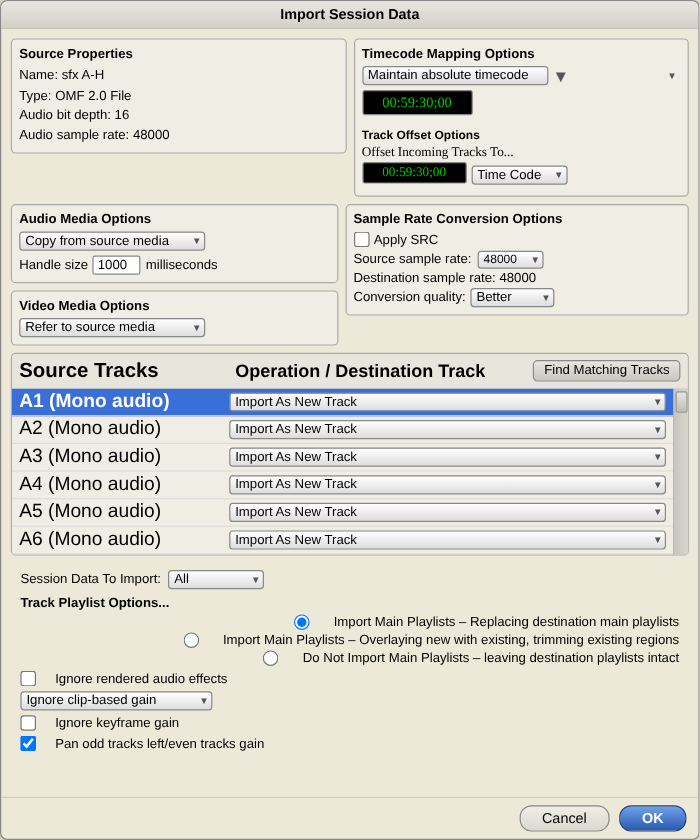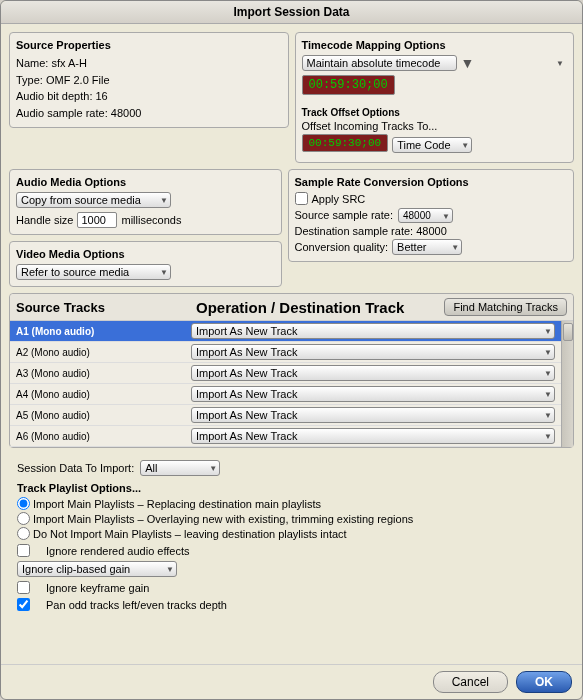--- a/index.html
+++ b/index.html
@@ -83,25 +83,25 @@
       font-size: 8px;
       position: absolute;
       right: 3px;
       top: 50%;
       transform: translateY(-50%);
       pointer-events: none;
       color: #555;
     }
     .timecode-box {
       border: 1px solid #888;
-      background: #7f1d1d;
+      background: #000000;
       color: #00cc00;
-      font-family: Liberation Mono, monospace;
+      font-family: Liberation Serif, serif;
       font-size: 12px;
-      padding: 2px 6px;
+      padding: 2px 16px;
       border-radius: 2px;
       margin-bottom: 4px;
       display: inline-block;
     }
     .label {
       font-size: 11px;
       color: #000;
     }
     .handle-row {
       display: flex;
@@ -140,21 +140,21 @@
     .tracks-header {
       display: flex;
       align-items: center;
       padding: 4px 6px;
       border-bottom: 1px solid #ccc;
       background: #e8e5dc;
       border-radius: 4px 4px 0 0;
     }
     .tracks-header-left {
       flex: 0 0 180px;
-      font-size: 13px;
+      font-size: 17px;
       font-weight: bold;
       color: #000;
     }
     .tracks-header-center {
       flex: 1;
       font-size: 15px;
       font-weight: bold;
       color: #000;
     }
     .find-btn {
@@ -170,21 +170,21 @@
       align-items: center;
       padding: 2px 6px;
       border-bottom: 1px solid #ddd;
     }
     .track-row.selected {
       background: #3a6fd8;
       color: #fff;
     }
     .track-name {
       flex: 0 0 175px;
-      font-size: 10px;
+      font-size: 16px;
     }
     .track-name.selected {
       color: #fff;
       font-weight: bold;
     }
     .track-select {
       flex: 1;
     }
     .track-select select {
       width: 100%;
@@ -197,22 +197,23 @@
       align-items: center;
       gap: 6px;
       margin-bottom: 6px;
     }
     .playlist-options {
       margin-bottom: 4px;
     }
     .radio-row {
       display: flex;
       align-items: center;
-      gap: 3px;
+      gap: 20px;
       margin-bottom: 2px;
+      justify-content: flex-end;
     }
     .checkbox-row {
       display: flex;
       align-items: center;
       gap: 16px;
       margin-bottom: 4px;
     }
     .bottom-buttons {
       display: flex;
       justify-content: flex-end;
@@ -276,21 +277,21 @@
           <select id="timecode-select" style="width:155px;">
           <option>Maintain absolute timecode values</option><option>Map start timecode to</option><option>Ignore timecode</option></select>
           <span style="margin-left:4px; font-size:14px; color:#555; cursor:pointer;">▼</span>
         </div>
         <div style="margin-top:4px;">
           <span class="timecode-box">00:59:30;00</span>
         </div>
 
         <div style="margin-top:8px;">
           <div class="panel-title" style="font-size:10px; font-weight:bold; margin-bottom:2px;">Track Offset Options</div>
-          <div class="label" style="margin-bottom:2px;">Offset Incoming Tracks To...</div>
+          <div class="label" style="margin-bottom:2px;font-family:Liberation Serif, serif;">Offset Incoming Tracks To...</div>
           <div style="display:flex; align-items:center; gap:4px;">
             <span class="timecode-box" style="font-size:11px;">00:59:30;00</span>
             <div class="select-wrapper">
               <select id="offset-type-select" style="width:80px;"><option>Time Code</option><option>Bars|Beats</option><option>Samples</option></select>
             </div>
           </div>
         </div>
       </div>
     </div>
 
@@ -420,21 +421,21 @@
         </div>
       </div>
 
       <div class="checkbox-row">
         <input type="checkbox" id="ignore-keyframe" style="">
         <label class="label" for="ignore-keyframe">Ignore keyframe gain</label>
       </div>
 
       <div class="checkbox-row">
         <input type="checkbox" id="pan-odd" checked="" style="">
-        <label class="label" for="pan-odd">Pan odd tracks left/even tracks depth</label>
+        <label class="label" for="pan-odd">Pan odd tracks left/even tracks gain</label>
       </div>
     </div>
   </div>
 
   <div class="bottom-buttons">
     <button class="btn-cancel">Cancel</button>
     <button class="btn-ok">OK</button>
   </div>
 </div>
 

